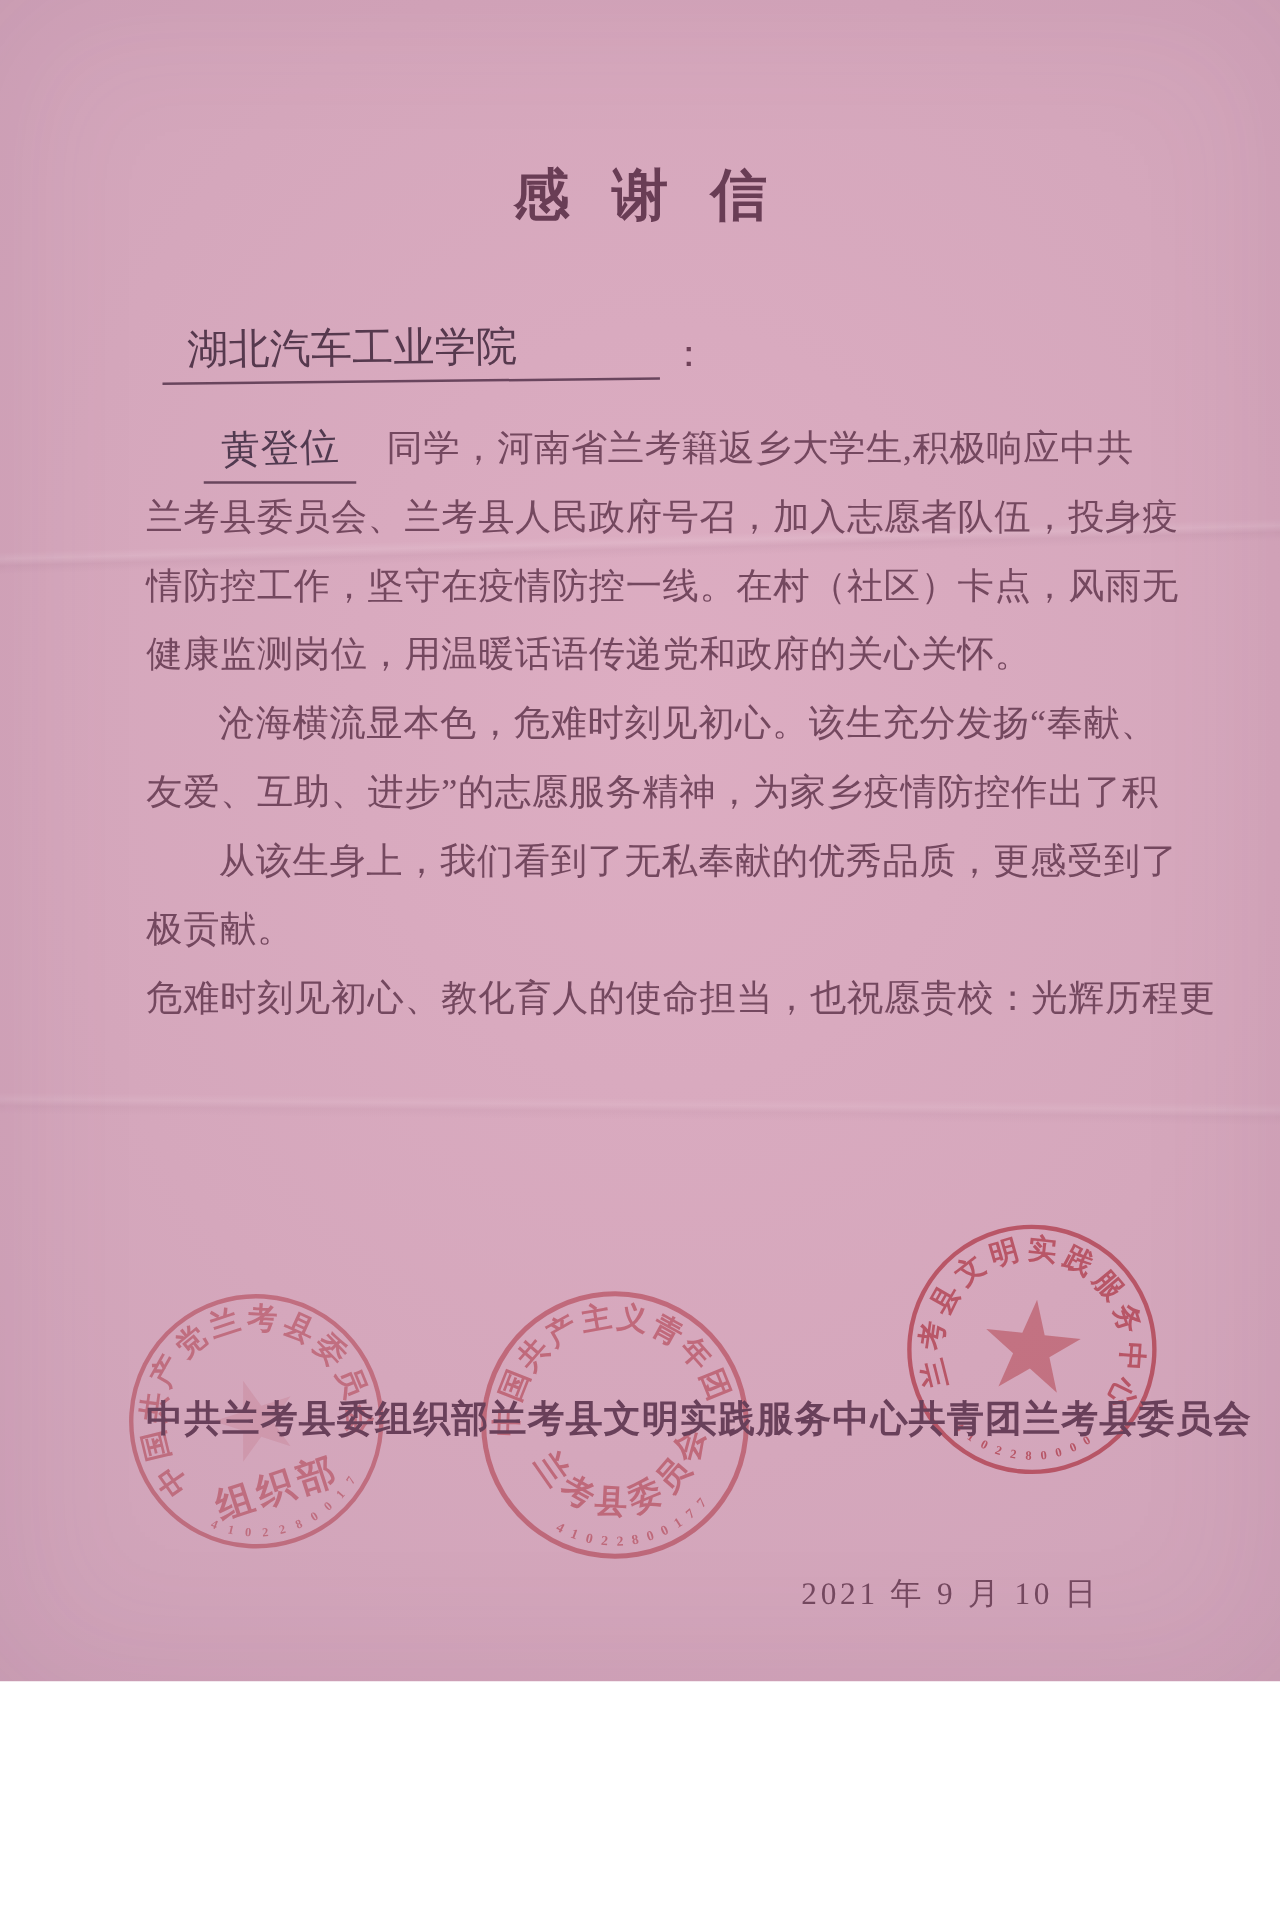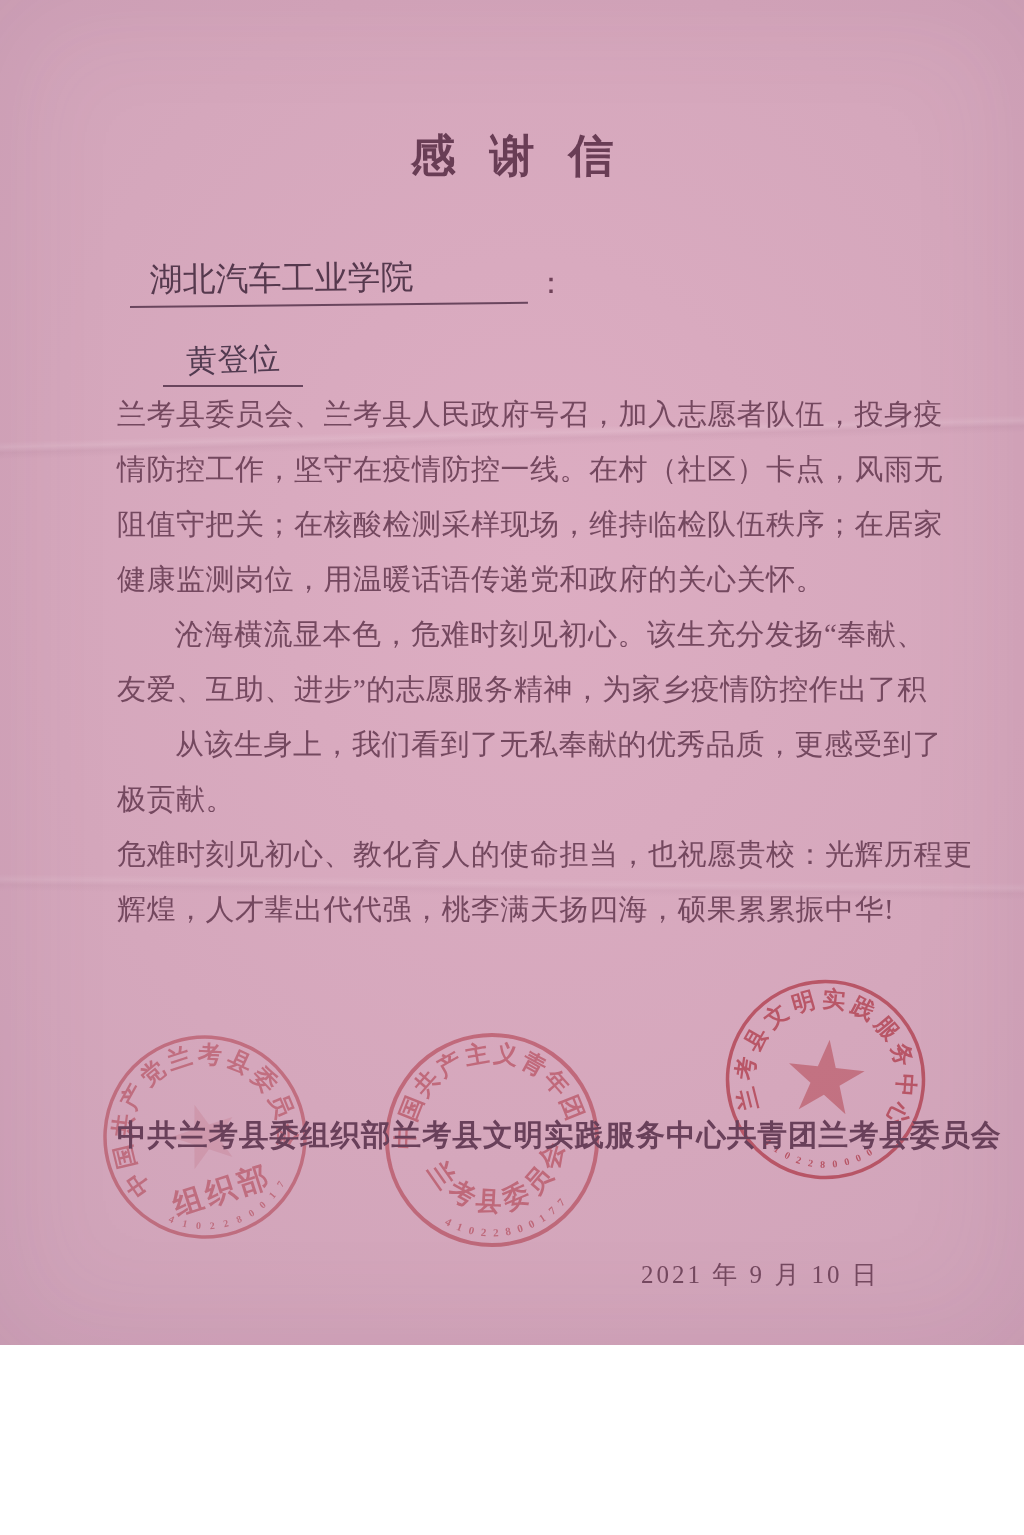--- a/index.html
+++ b/index.html
@@ -60,31 +60,30 @@
   <div class="title">感谢信</div>
 
   <div class="salutation">
     <span class="school">湖北汽车工业学院</span>
     <span class="colon">：</span>
   </div>
 
   <div class="letter-body">
     <div class="line first">
       <span class="name-underline"><span class="name">黄登位</span></span>
+      <span class="after-name">同学，河南省兰考籍返乡大学生,积极响应中共</span>
     </div>
     <div class="line">兰考县委员会、兰考县人民政府号召，加入志愿者队伍，投身疫</div>
     <div class="line">情防控工作，坚守在疫情防控一线。在村（社区）卡点，风雨无</div>
-    <div class="line">阻值守把关；在核酸检测采样现场，维持临检队伍秩序；在居家</div>
     <div class="line">健康监测岗位，用温暖话语传递党和政府的关心关怀。</div>
     <div class="line indent">沧海横流显本色，危难时刻见初心。该生充分发扬“奉献、</div>
     <div class="line">友爱、互助、进步”的志愿服务精神，为家乡疫情防控作出了积</div>
     <div class="line indent">从该生身上，我们看到了无私奉献的优秀品质，更感受到了</div>
     <div class="line">极贡献。</div>
     <div class="line">危难时刻见初心、教化育人的使命担当，也祝愿贵校：光辉历程更</div>
-    <div class="line">辉煌，人才辈出代代强，桃李满天扬四海，硕果累累振中华!</div>
   </div>
 
   <div class="stamp stamp-left">
     <svg width="240" height="240" viewBox="-120 -120 240 240">
       <g transform="rotate(-18)" fill="#d4606a">
         <circle r="100" fill="none" stroke="#d4606a" stroke-width="3.5"></circle>
         <path transform="scale(0.85)" opacity="0.25" d="M0,-40 L9,-12.4 L38,-12.4 L14.6,4.7 L23.5,32.4 L0,15.3 L-23.5,32.4 L-14.6,4.7 L-38,-12.4 L-9,-12.4 Z"></path>
         <g>
             <text x="-76.5" y="23.4" transform="rotate(253.0 -76.5 23.4)" font-size="24" text-anchor="middle" dominant-baseline="middle">中</text>
             <text x="-79.8" y="-6.1" transform="rotate(274.4 -79.8 -6.1)" font-size="24" text-anchor="middle" dominant-baseline="middle">国</text>

